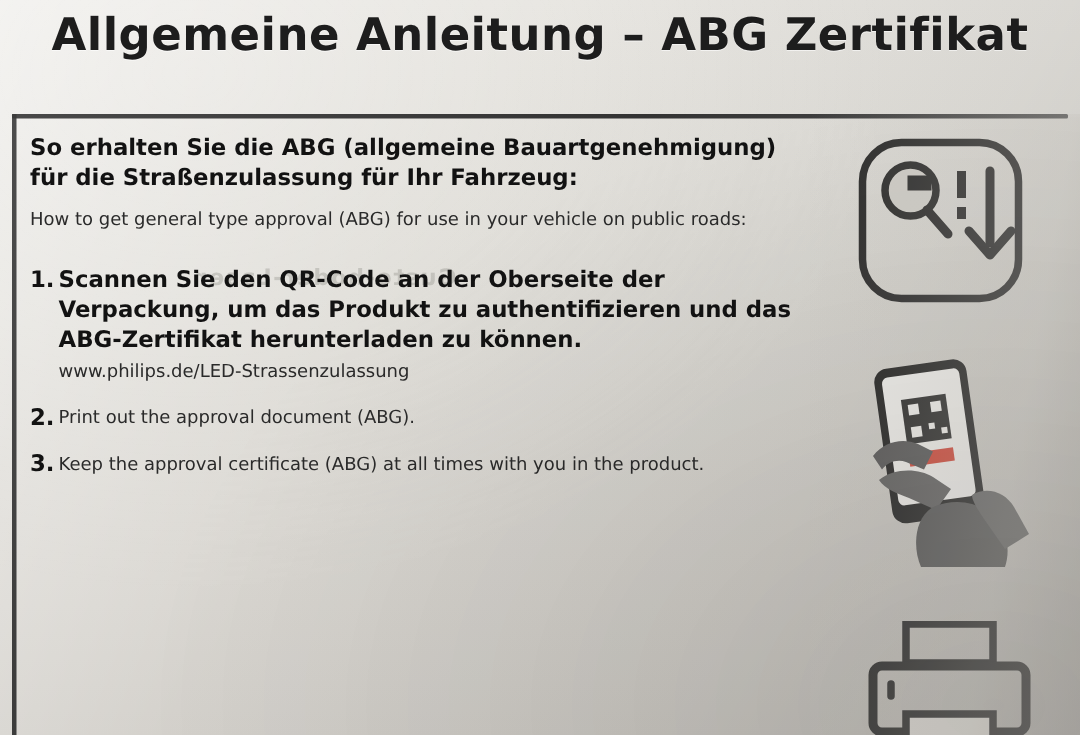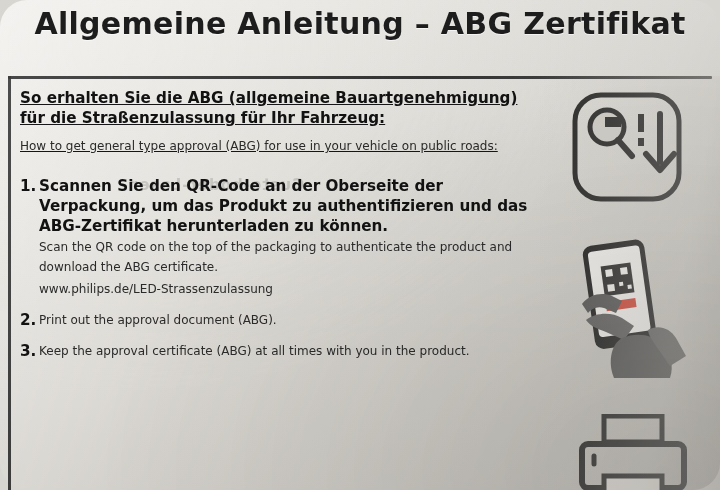--- a/index.html
+++ b/index.html
@@ -13,21 +13,20 @@
     background: #d8d6d1;
     font-family: "DejaVu Sans", sans-serif;
   }
   #page {
     position: relative;
     width: 720px;
     height: 490px;
     background:
       linear-gradient(118deg, rgba(255,255,255,0.55) 0%, rgba(255,255,255,0.10) 38%, rgba(0,0,0,0.05) 72%, rgba(0,0,0,0.13) 100%),
       linear-gradient(180deg, #e6e4df 0%, #dedcd6 40%, #d6d3cd 75%, #cfccc6 100%);
-    border-radius: 27px;
   }
   
   #page:after {
     content: "";
     position: absolute;
     inset: 0;
     pointer-events: none;
     background:
       radial-gradient(ellipse at 18% 10%, rgba(255,255,255,0.45), rgba(255,255,255,0) 55%),
       radial-gradient(ellipse at 92% 96%, rgba(0,0,0,0.16), rgba(0,0,0,0) 60%);
@@ -91,21 +90,20 @@
     color: #121212;
   }
   .en {
     font-weight: normal;
     font-size: 12px;
     line-height: 20px;
     color: #2a2a2a;
   }
   .block-intro {
     margin-bottom: 20px;
-    text-decoration: underline;
   }
   .block-intro .de { margin-bottom: 8px; }
 
   .list {
     margin: 14px 0 0 0;
     padding: 0;
     list-style: none;
   }
   .li {
     position: relative;
@@ -182,21 +180,20 @@
     <div class="block-intro">
       <p class="p de">So erhalten Sie die ABG (allgemeine Bauartgenehmigung) für die Straßenzulassung für Ihr Fahrzeug:</p>
       <p class="p en">How to get general type approval (ABG) for use in your vehicle on public roads:</p>
     </div>
 
     <ul class="list">
 
       <li class="li">
         <span class="num">1.</span>
         <p class="p de">Scannen Sie den QR-Code an der Oberseite der Verpackung, um das Produkt zu authentifizieren und das ABG-Zertifikat herunterladen zu können.</p>
-        <p class="p en">Scan the QR code on the top of the packaging to authenticate the product and download the ABG certificate.</p>
         <p class="p en">www.philips.de/LED-Strassenzulassung</p>
       </li>
 
       <li class="li">
         <span class="num">2.</span>
         <p class="p en">Print out the approval document (ABG).</p>
       </li>
 
       <li class="li">
         <span class="num">3.</span>

